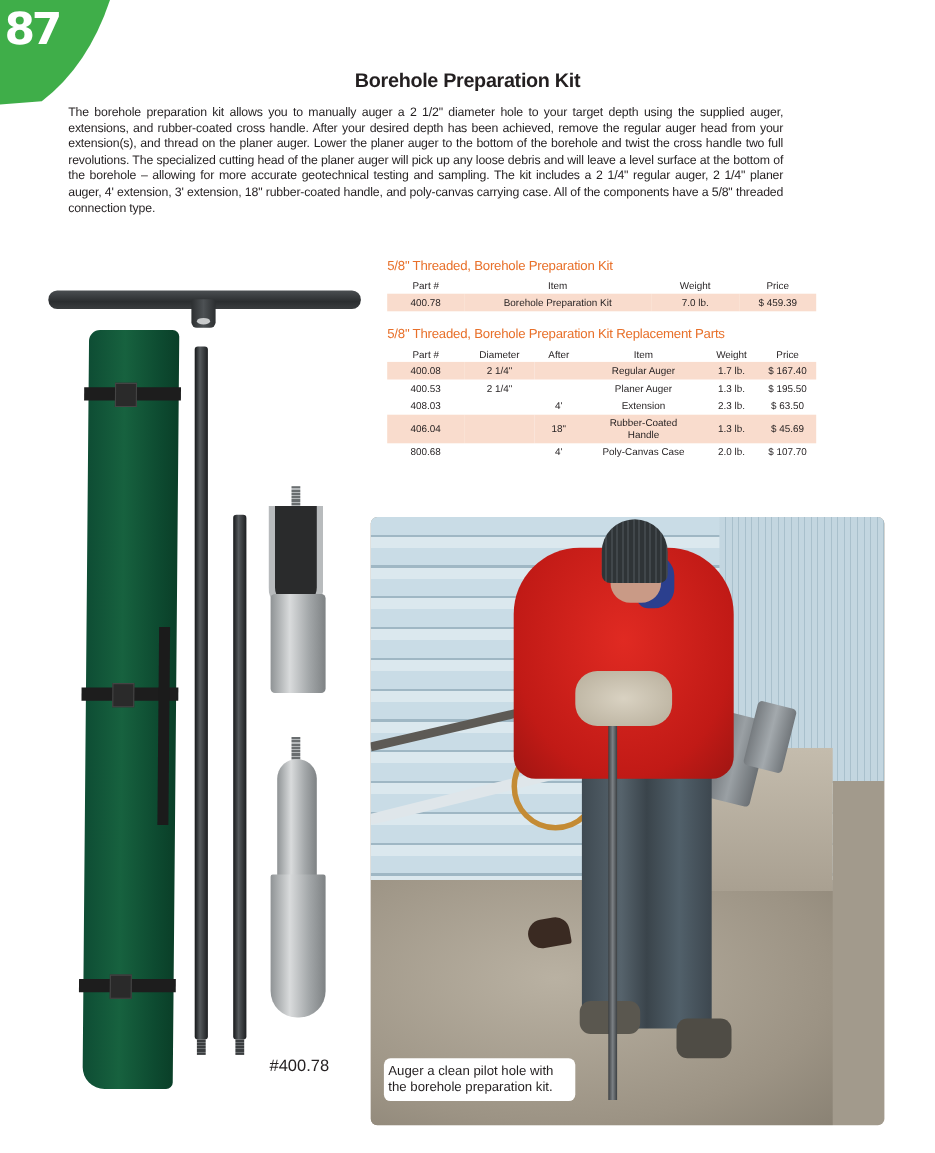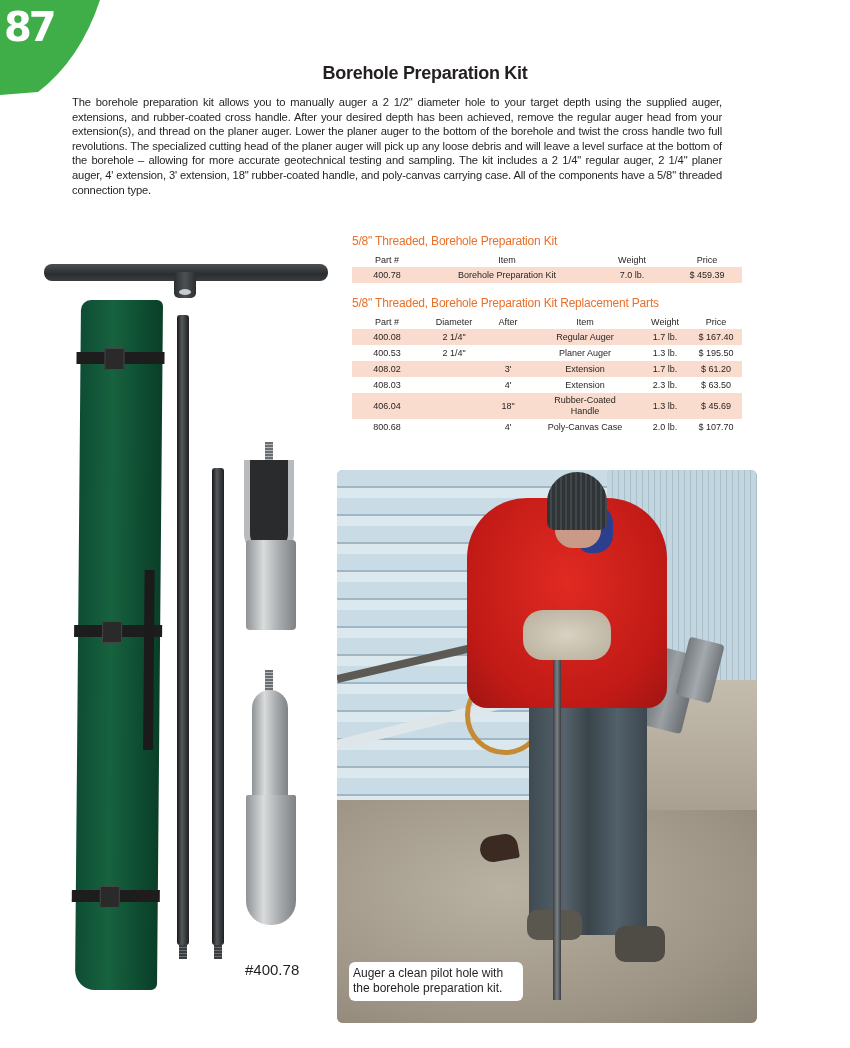--- a/index.html
+++ b/index.html
@@ -14,21 +14,21 @@
     .page-number {
       position: absolute; left: 4px; top: 4px; width: 60px; height: 46px;
       font-family: "DejaVu Sans", sans-serif; font-weight: bold; font-size: 40px;
       color: #ffffff; letter-spacing: -3px; line-height: 46px;
     }
     .title {
       position: absolute; left: 0; right: 0; top: 63px; text-align: center;
       font-size: 18px; font-weight: bold; color: #231f20; letter-spacing: -0.3px;
     }
     .intro {
-      position: absolute; left: 72px; top: 95px; width: 650px;
+      position: absolute; left: 62px; top: 95px; width: 650px;
       font-size: 11.2px; line-height: 14.6px; text-align: justify; color: #231f20;
       letter-spacing: -0.15px;
     }
     .section-heading {
       position: absolute; left: 352px; font-size: 12px; color: #e8702a; letter-spacing: -0.2px;
     }
     table.spec {
       position: absolute; left: 352px; width: 390px; border-collapse: collapse;
       font-size: 9px; color: #231f20;
     }
@@ -87,20 +87,21 @@
       position: absolute; width: 8px; height: 22px;
       background: repeating-linear-gradient(#6a6e70 0 2px, #b5b8ba 2px 3px);
     }
     .part-caption {
       position: absolute; left: 245px; top: 961px; font-size: 15px; color: #231f20;
     }
     .field-photo {
       position: absolute; left: 337px; top: 470px; width: 420px; height: 553px;
       border-radius: 6px; overflow: hidden;
       background: #a29a8c;
+      padding-left: 47px;
     }
     .fp-wall {
       position: absolute; left: 0; top: 0; width: 420px; height: 340px;
       background: repeating-linear-gradient(#c9dce6 0 16px, #9fb7c4 16px 18px, #dbe8ee 18px 28px);
     }
     .fp-wall-right {
       position: absolute; right: 0; top: 0; width: 150px; height: 240px;
       background: repeating-linear-gradient(90deg, #c3d6e0 0 5px, #a9c0cc 5px 6px);
     }
     .fp-ground {
@@ -247,28 +248,20 @@
       <td>1.7 lb.</td>
       <td>$ 167.40</td>
     </tr>
     <tr>
       <td>400.53</td>
       <td>2 1/4"</td>
       <td></td>
       <td>Planer Auger</td>
       <td>1.3 lb.</td>
       <td>$ 195.50</td>
-    </tr>
-    <tr class="shaded">
-      <td>408.02</td>
-      <td></td>
-      <td>3'</td>
-      <td>Extension</td>
-      <td>1.7 lb.</td>
-      <td>$ 61.20</td>
     </tr>
     <tr>
       <td>408.03</td>
       <td></td>
       <td>4'</td>
       <td>Extension</td>
       <td>2.3 lb.</td>
       <td>$ 63.50</td>
     </tr>
     <tr class="shaded">

